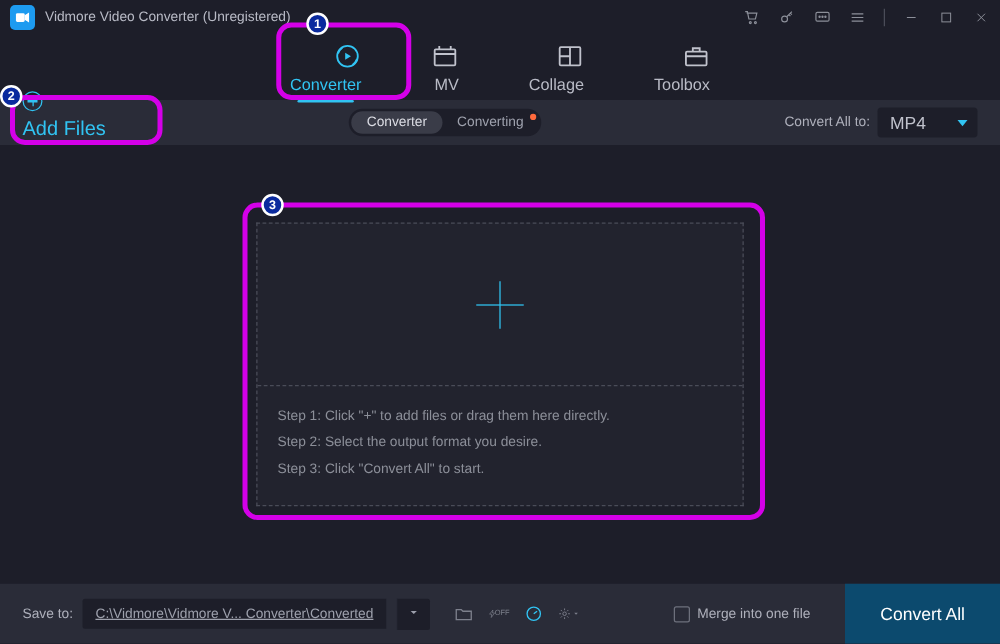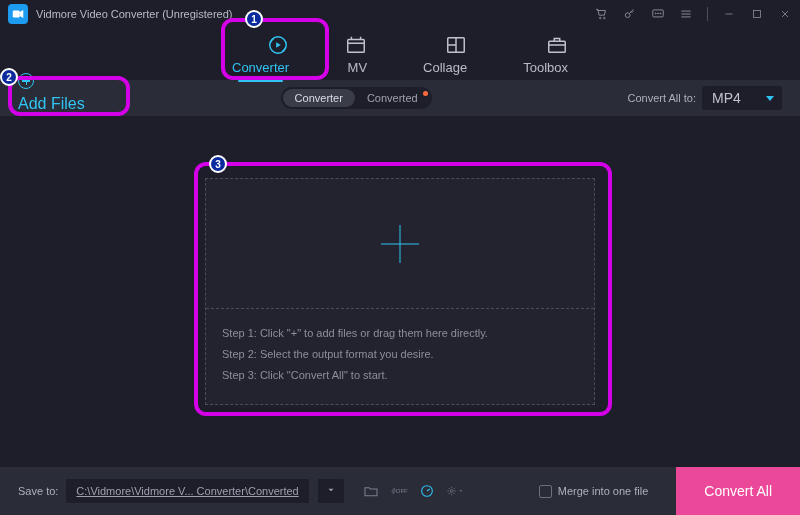--- a/index.html
+++ b/index.html
@@ -202,21 +202,21 @@
   .mini.accent { color: #31c4f3; }
   .bb-spacer { flex: 1; }
   .merge {
     display: flex; align-items: center; gap: 6px;
     color: #aeb0bb; margin-right: 20px;
   }
   .checkbox {
     width: 13px; height: 13px; border: 1px solid #6d707c; border-radius: 2px;
   }
   .convert-btn {
-    background: #ec4899;
+    background: #0c4a6e;
     color: #fff;
     font-size: 14px;
     height: 48px;
     padding: 0 28px;
     border: none;
     cursor: pointer;
     display: flex; align-items: center; justify-content: center;
   }
 
   
@@ -344,21 +344,21 @@
   <div class="toolbar">
     <div class="add-files">
       <span class="plus-circle"></span>
       <span>Add Files</span>
       <span class="caret-down"></span>
     </div>
     <div class="toolbar-spacer"></div>
     <div class="subtabs">
       <div class="subtab sel">Converter</div>
       <div class="subtab">
-        <span>Converted</span>
+        <span>Converting</span>
         <span class="dot-badge"></span>
       </div>
     </div>
     <div class="toolbar-spacer"></div>
     <div class="convert-all-to">
       <span>Convert All to:</span>
       <div class="fmt-select">MP4</div>
     </div>
   </div>
 

